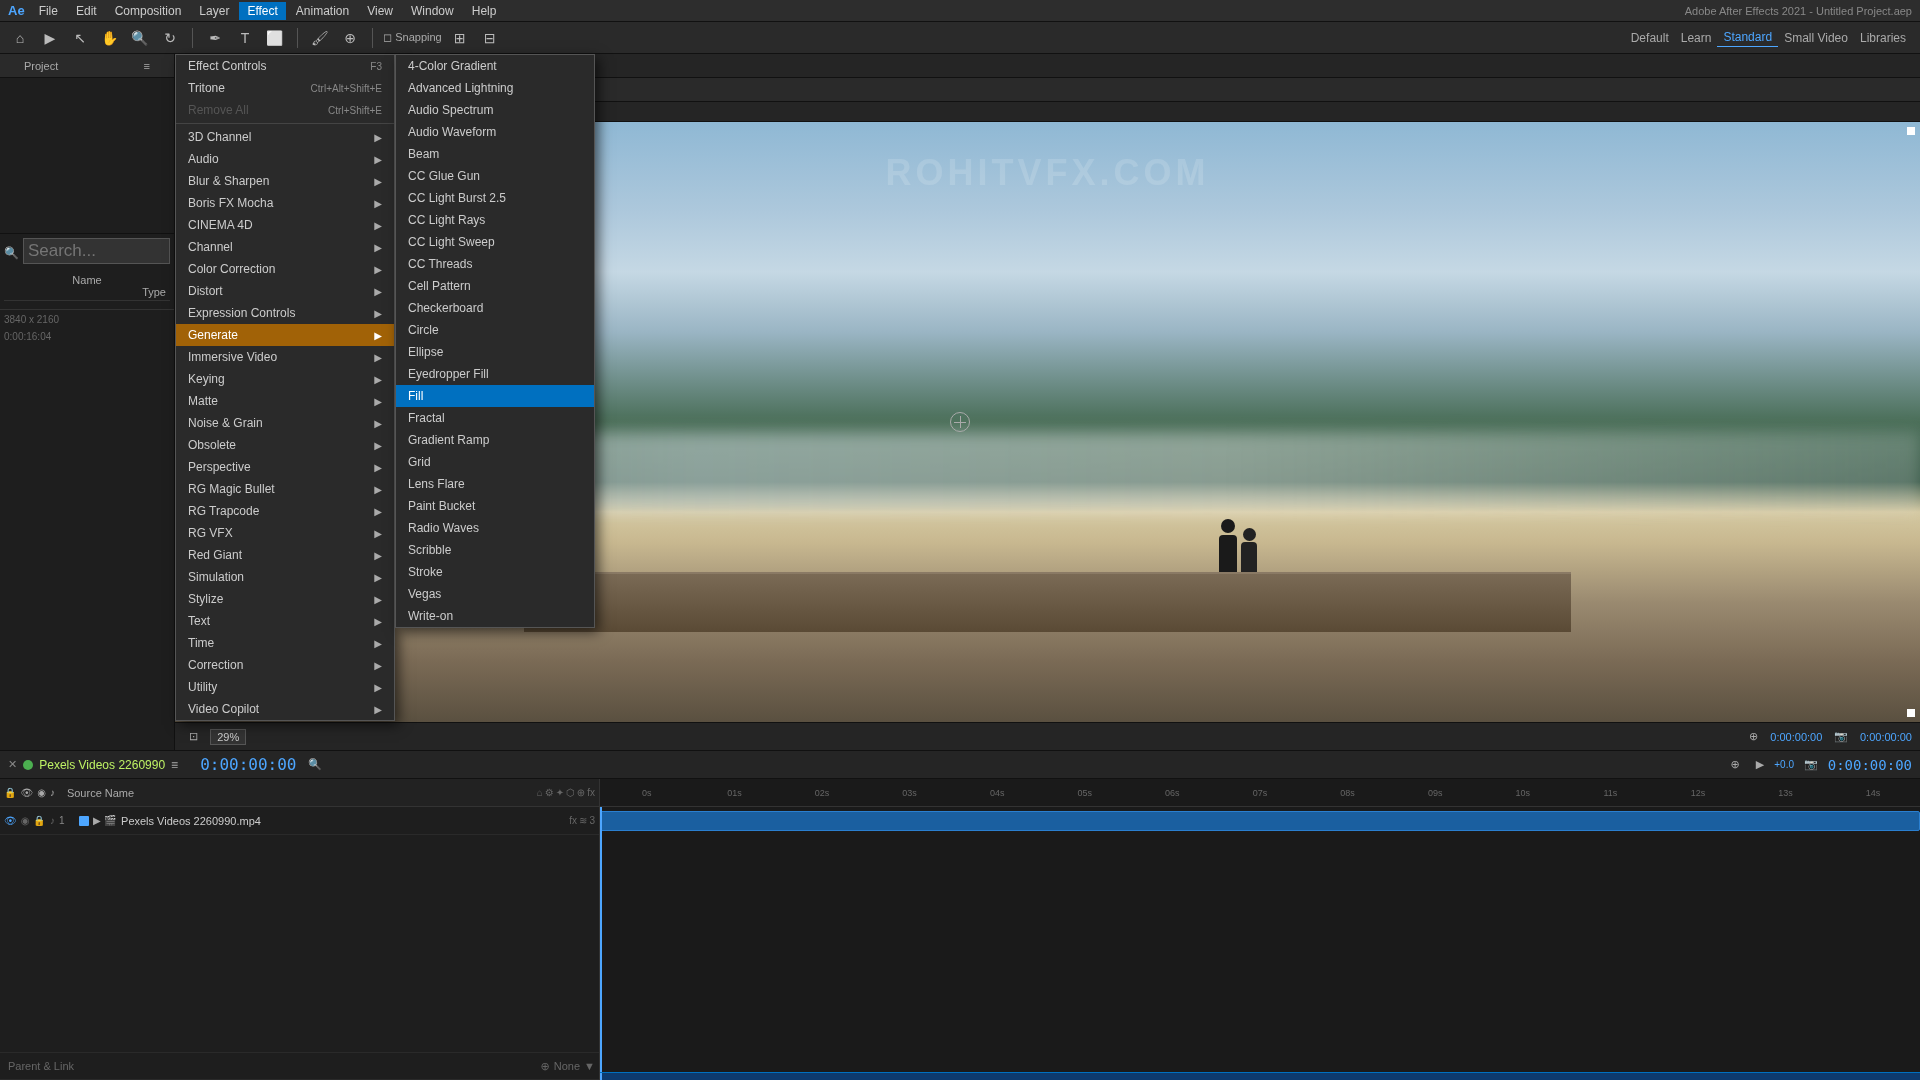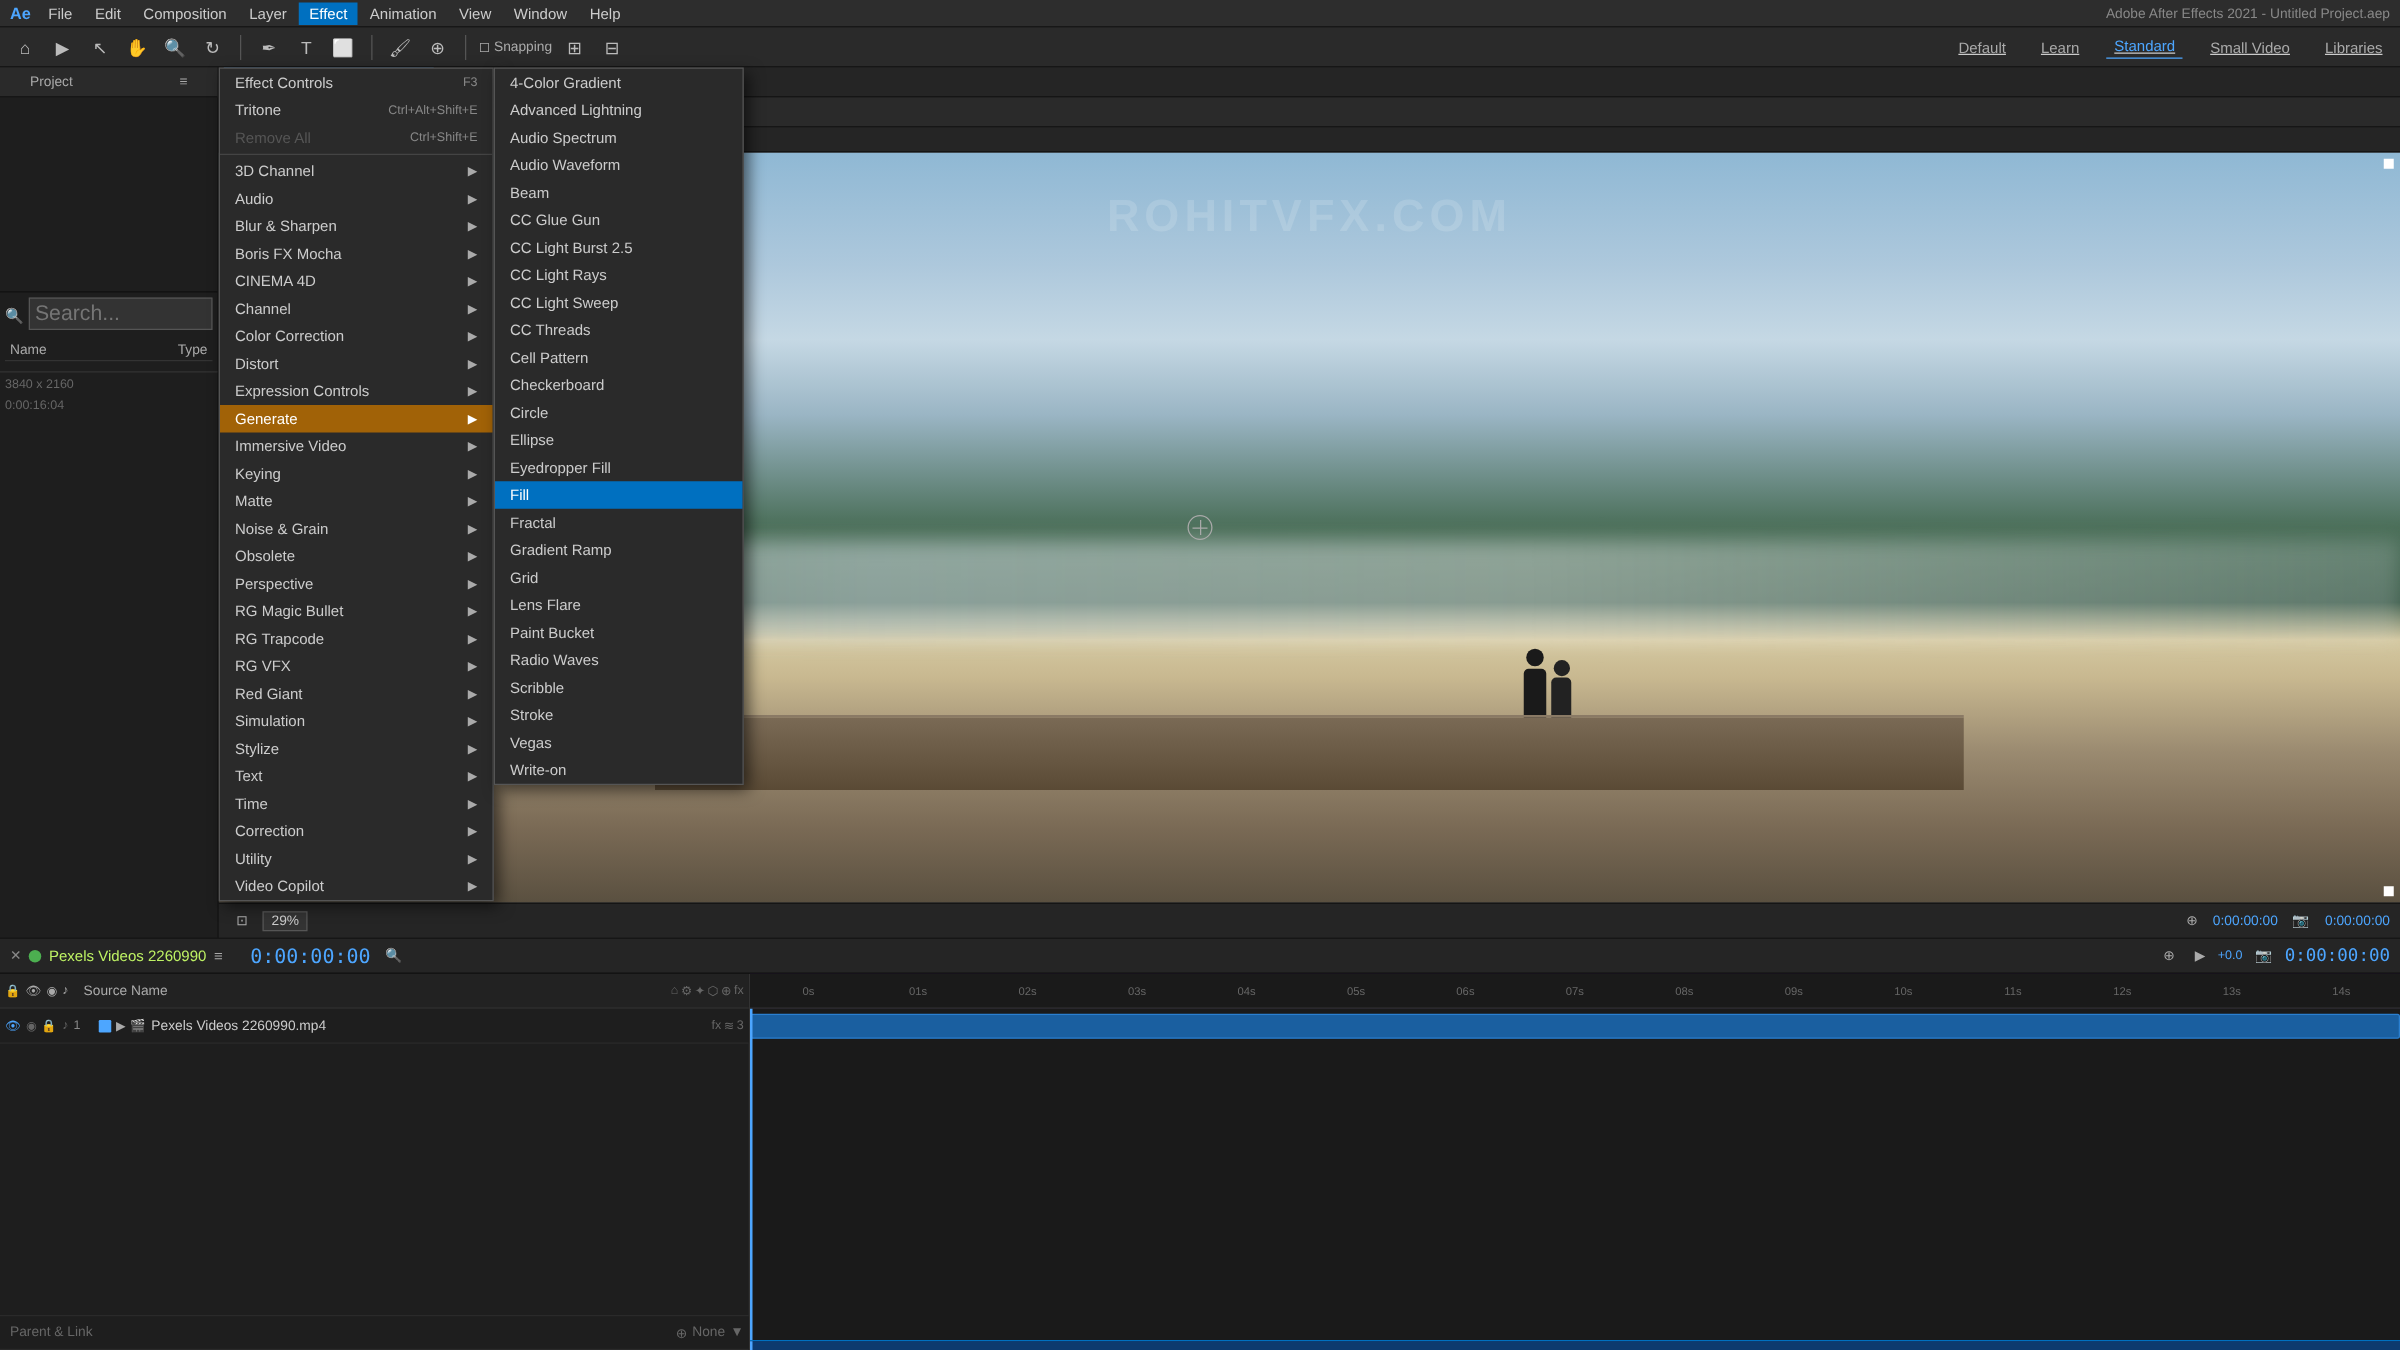--- a/index.html
+++ b/index.html
@@ -46,21 +46,21 @@
       background: transparent;
       border: none;
       color: #bbb;
       cursor: pointer;
       display: flex; align-items: center; justify-content: center;
       font-size: 14px;
     }
     .toolbar-sep { width: 1px; height: 20px; background: #555; margin: 0 4px; }
     .toolbar-right {
       margin-left: auto;
-      display: flex; align-items: center; gap: 16px; text-decoration: underline;
+      display: flex; align-items: center; gap: 0;
     }
     .toolbar-right span { color: #aaa; font-size: 12px; cursor: pointer; padding: 2px 6px; }
     .toolbar-right span.active { color: #4da6ff; border-bottom: 1px solid #4da6ff; }
 
     
     #main-layout {
       display: flex;
       height: calc(1080px - 22px - 32px - 24px);
     }
 
@@ -88,20 +88,21 @@
       border-bottom: 1px solid #111;
     }
     .project-list-header {
       display: flex;
       align-items: center;
       padding: 2px 4px;
       font-size: 11px;
       color: #aaa;
       border-bottom: 1px solid #333;
       margin-bottom: 4px;
+      flex-direction: column;
     }
 
     .search-box {
       width: 100%;
       padding: 2px 4px;
       background: #333;
       border: 1px solid #555;
       color: #ccc;
       font-size: 17px;
       margin-bottom: 4px;

